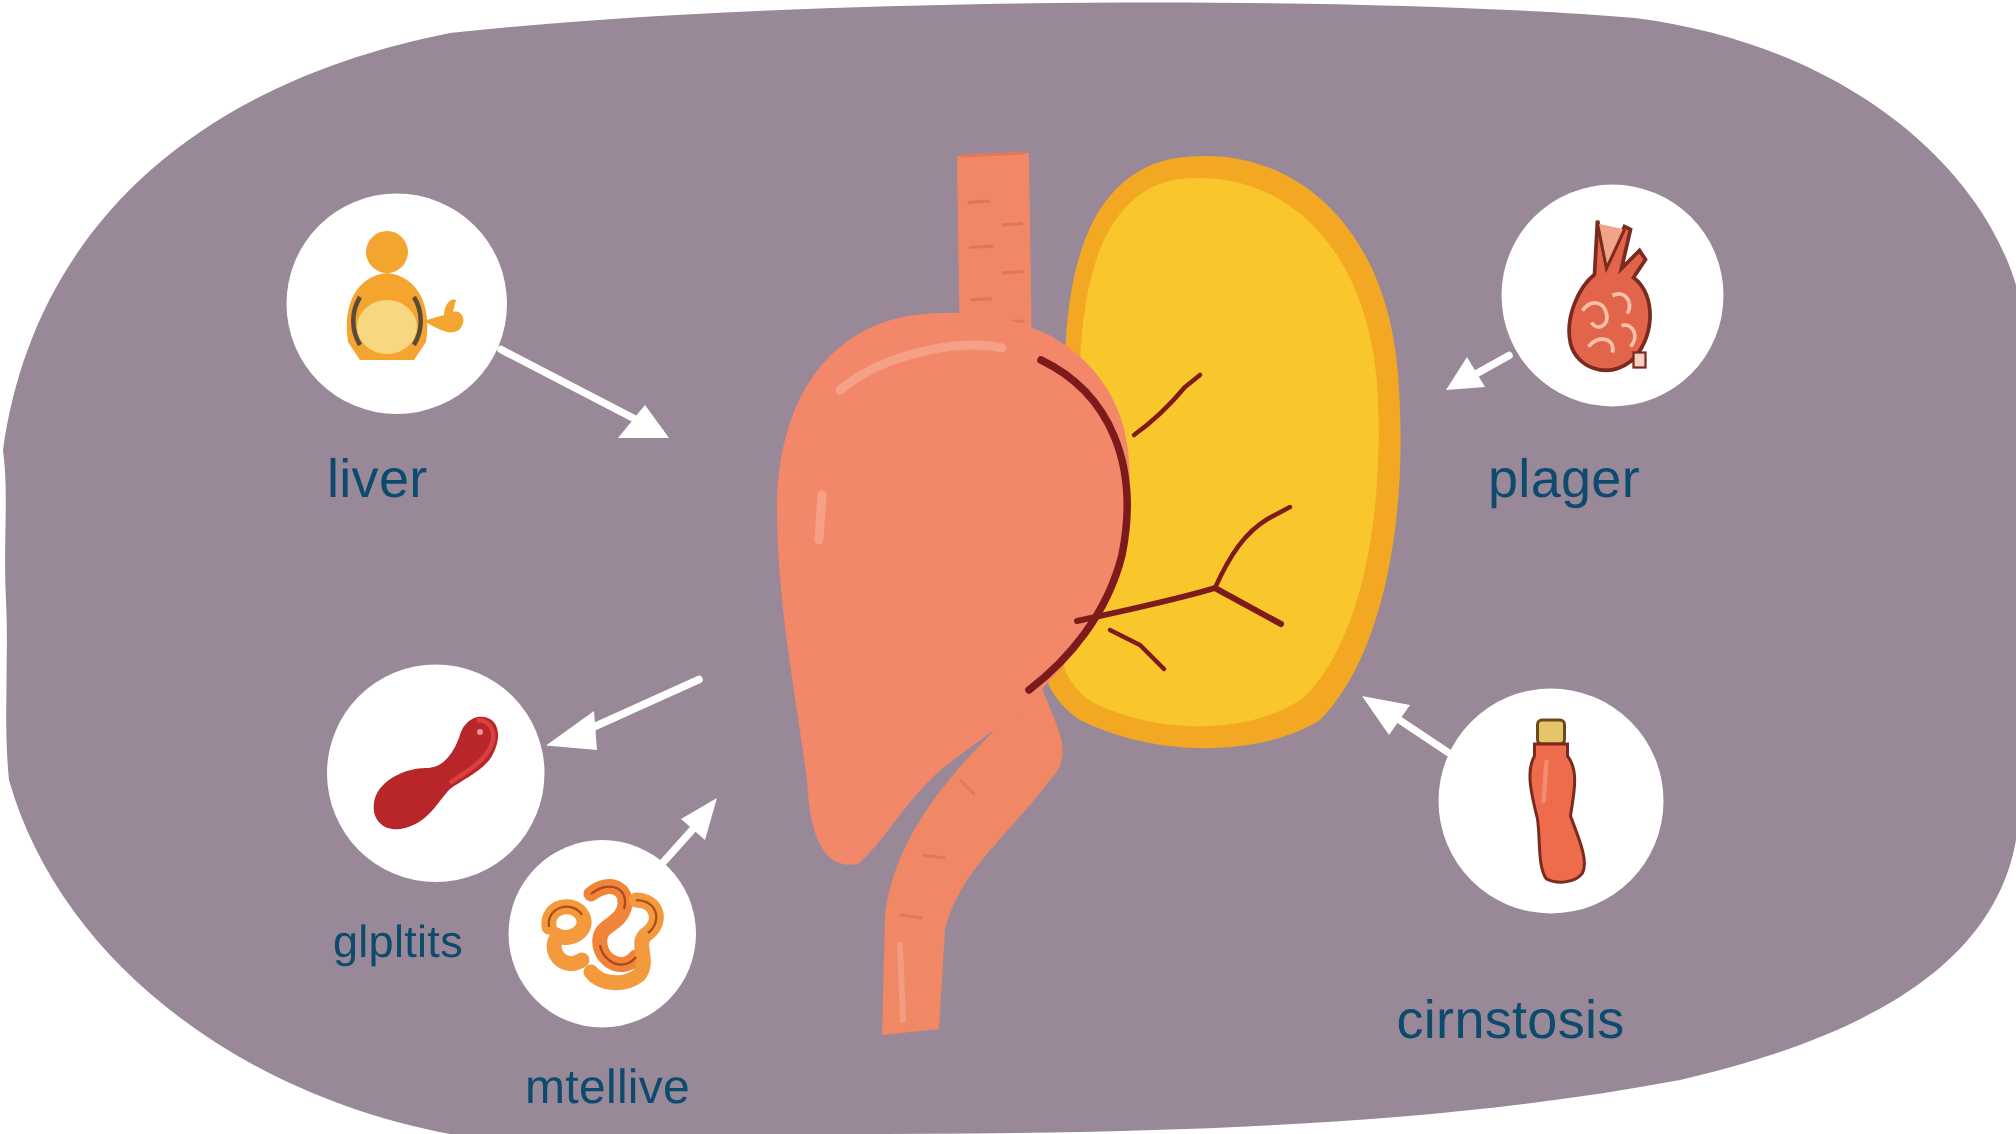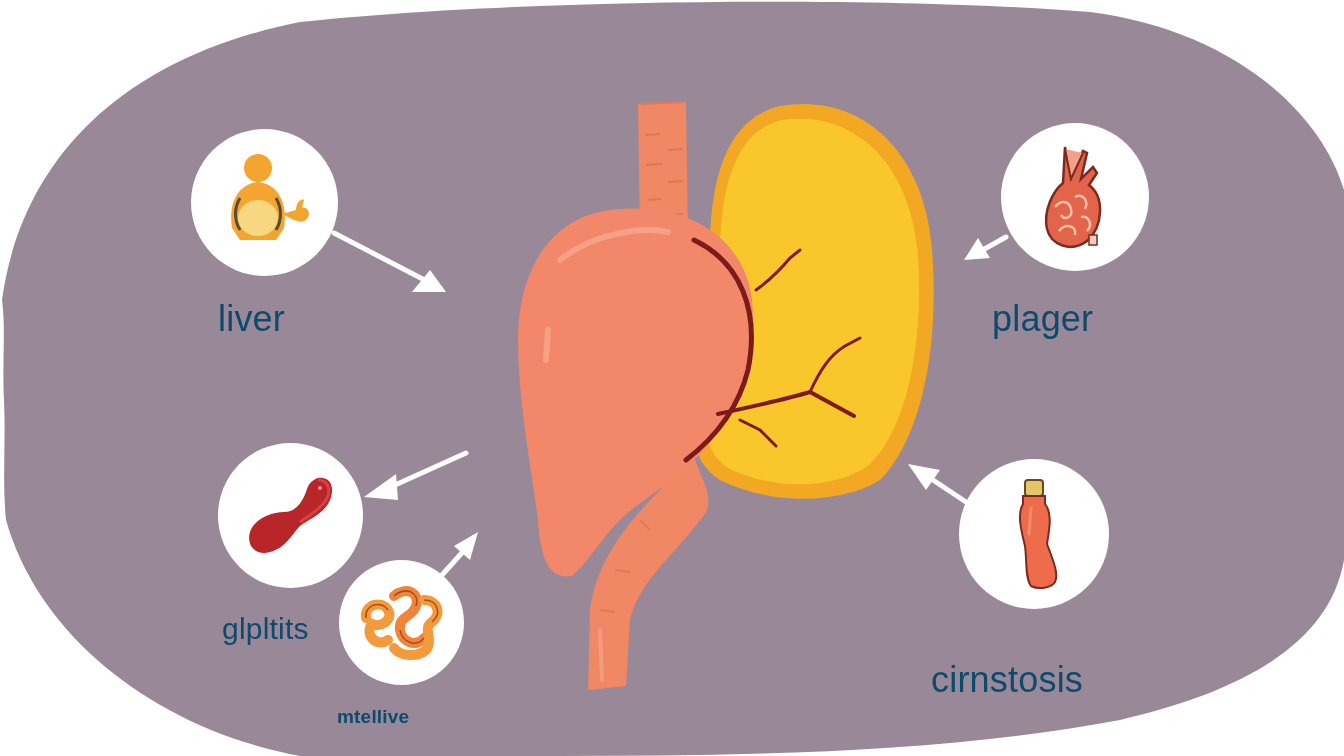--- a/index.html
+++ b/index.html
@@ -172,21 +172,21 @@
         <path d="M 70 22 C 84 22, 88 36, 78 44 C 68 50, 80 62, 72 72 C 62 80, 46 78, 40 70" stroke-width="10" stroke="#f39a3c" fill="none" stroke-linecap="round"></path>
       </g>
       <g fill="none" stroke="#9a3a16" stroke-width="1.5" opacity="0.8">
         <path d="M 12 40 C 10 26, 28 22, 34 32"></path>
         <path d="M 40 18 C 52 8, 66 14, 62 28"></path>
         <path d="M 70 22 C 84 22, 88 36, 78 44"></path>
         <path d="M 46 52 C 48 64, 62 70, 70 60"></path>
       </g>
     </svg>
   </div>
-  <div class="label" style="left:337px; top:706px; font-size:19px;font-weight:bold;">mtellive</div>
+  <div class="label" style="left:350px; top:706px; font-size:32px;">mtellive</div>
   <svg class="arrow" width="1344" height="756">
     <line x1="442" y1="575" x2="468" y2="546" stroke="#ffffff" stroke-width="5" stroke-linecap="round"></line>
     <path d="M 478 532 L 470 560 L 454 546 Z" fill="#ffffff"></path>
   </svg>
 
   <div class="circle" style="left:959px; top:459px; width:150px; height:150px;">
     <svg width="70" height="120" viewBox="0 0 70 120">
       <rect x="26" y="6" width="18" height="16" rx="3" fill="#e5c46a" stroke="#6a4a1a" stroke-width="2"></rect>
       <path d="M 24 22 L 46 22 L 46 30 C 54 40, 50 56, 48 70
                C 54 86, 60 100, 56 108 C 52 114, 40 116, 32 112

